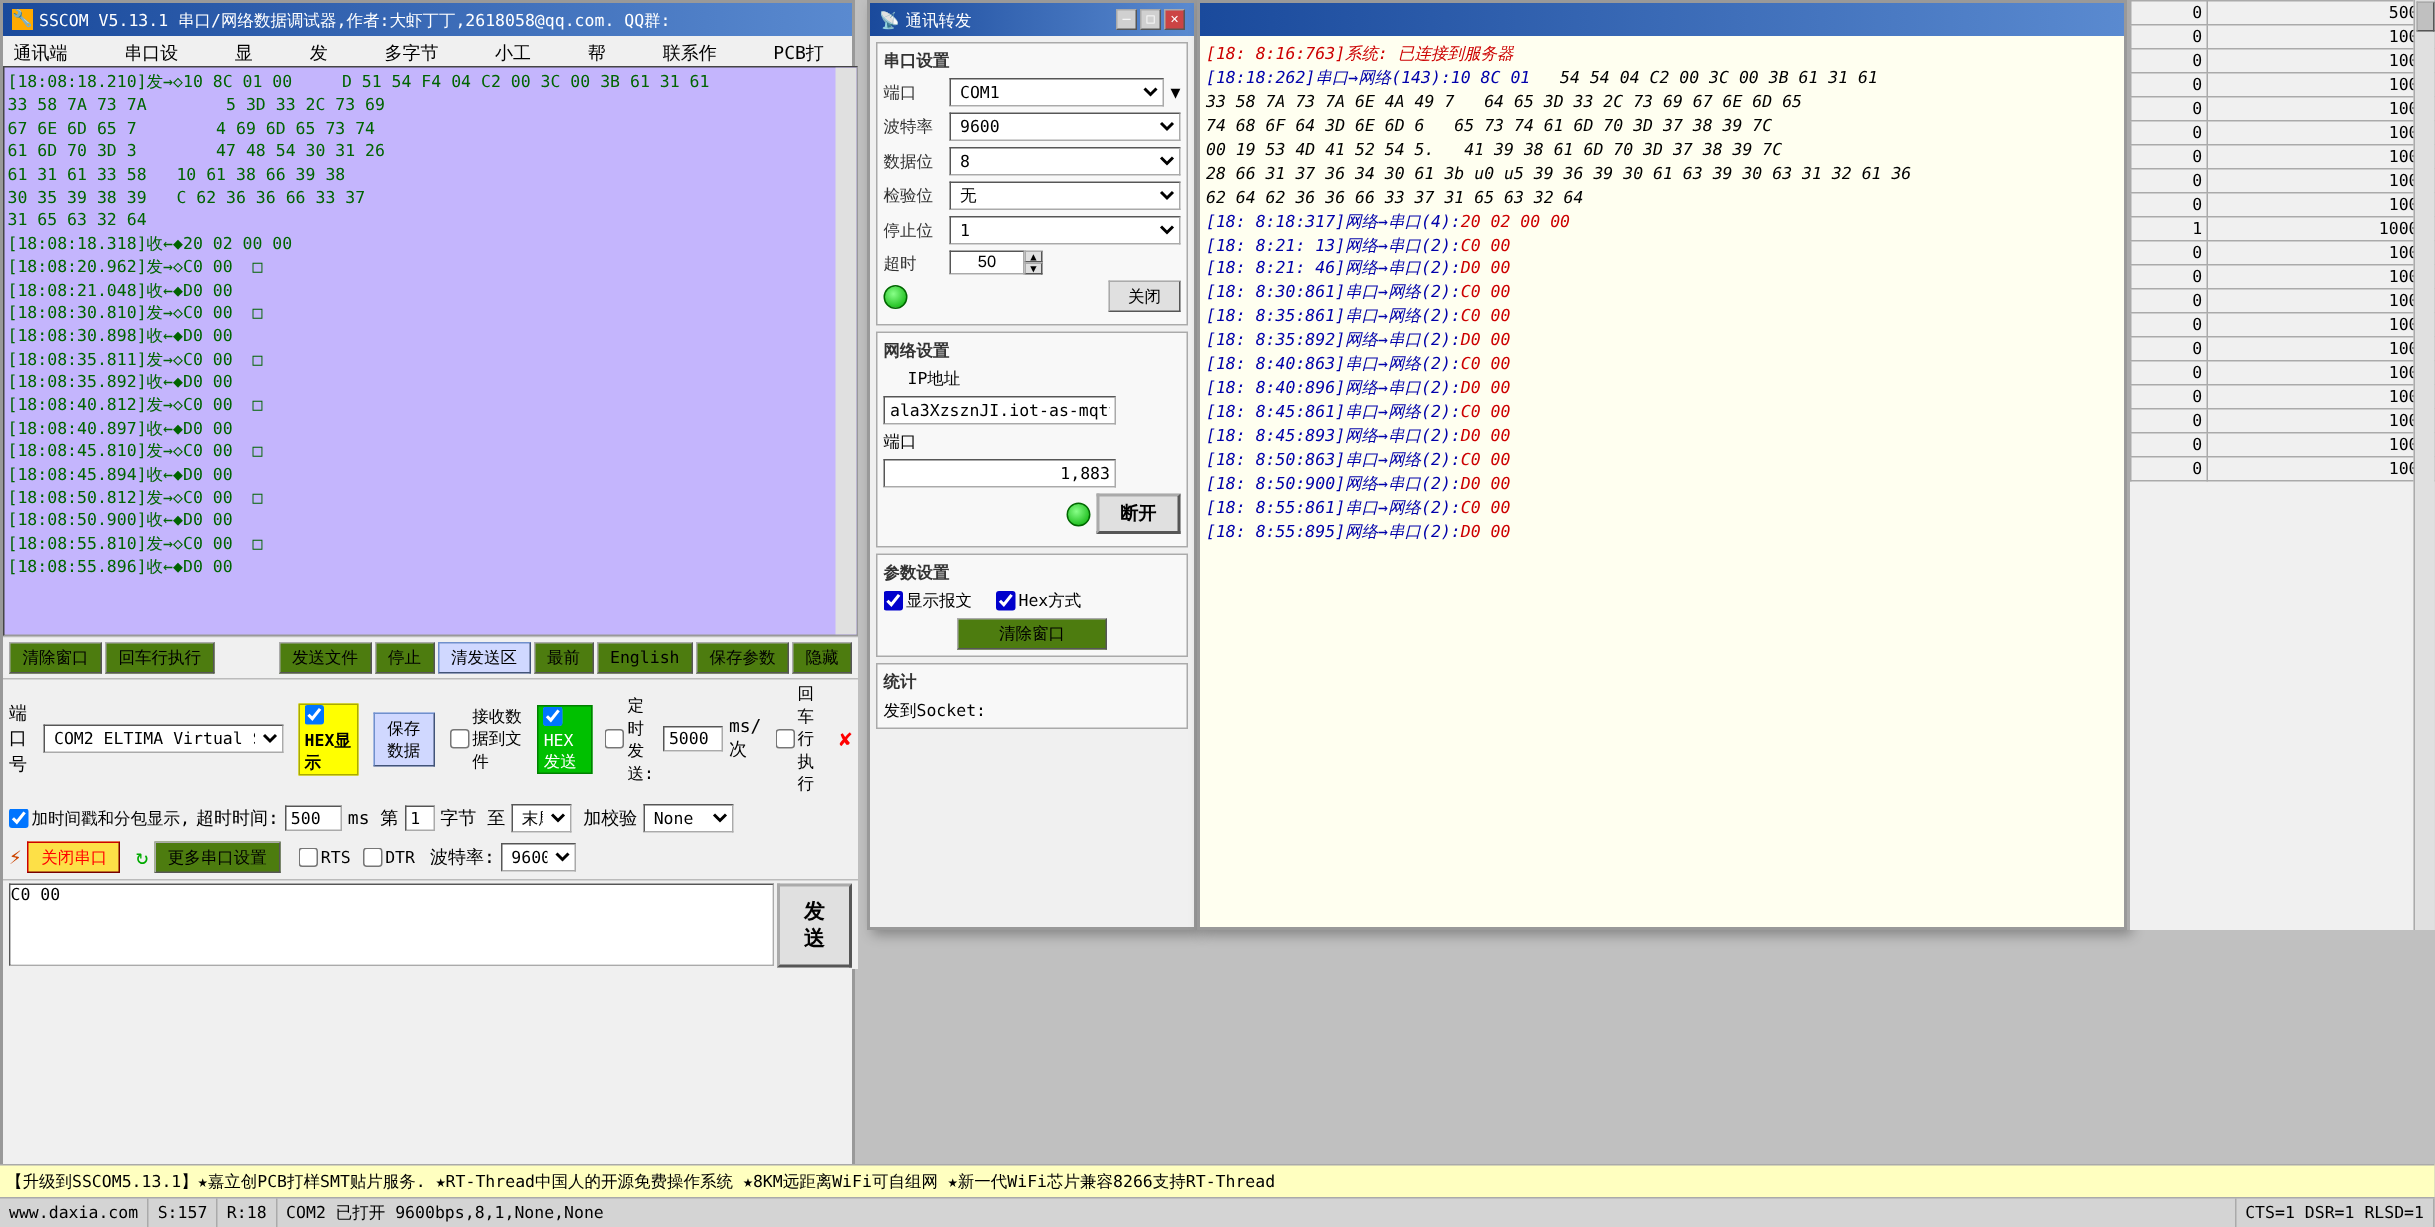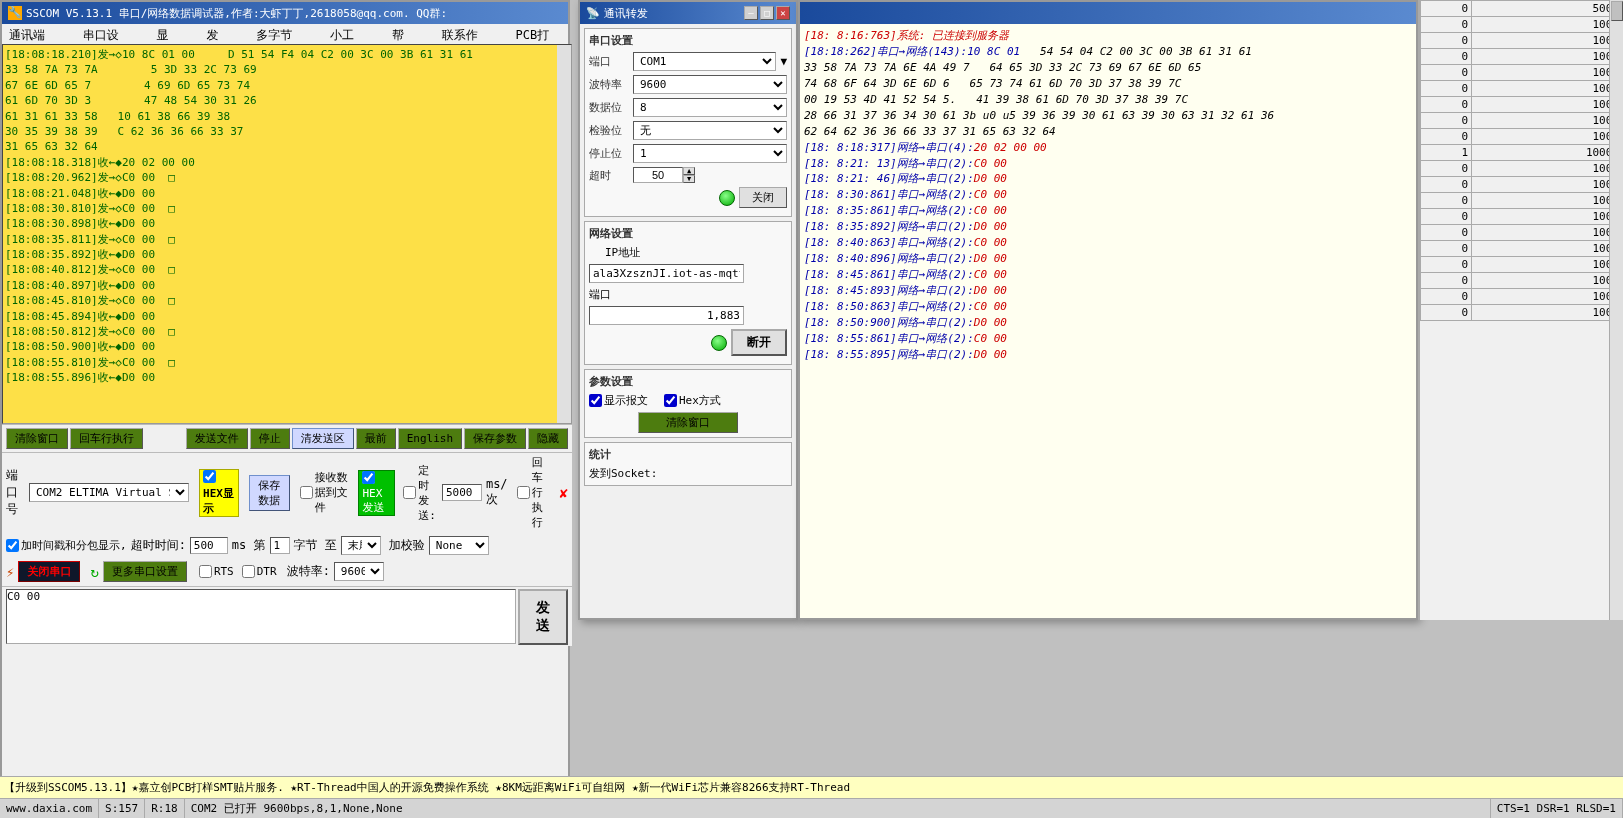--- a/index.html
+++ b/index.html
@@ -343,21 +343,21 @@
       padding: 0 4px;
       overflow: hidden;
     }
 
     .receive-panel {
       position: absolute;
       top: 42px;
       left: 0;
       width: 570px;
       height: 380px;
-      background: #fde047;
+      background: #c4b5fd;
       border: 1px inset #999;
       overflow: hidden;
       padding: 2px;
     }
 
     .scrollbar-right {
       position: absolute;
       right: 0; top: 0;
       width: 14px;
       height: 100%;
@@ -514,21 +514,21 @@
         <option>末尾</option>
       </select>
       <span style="margin-left:4px;">加校验</span>
       <select class="select-field" style="width:60px;">
         <option>None</option>
       </select>
     </div>
 
     <div class="port-row" style="padding:2px 4px; align-items: center;">
       <span class="signal-icon">⚡</span>
-      <button class="btn" style="background:#0f172a; color:red; font-weight:bold; border-color:#cc0000;text-align:center;">关闭串口</button>
+      <button class="btn" style="background:#fde047; color:red; font-weight:normal; border-color:#cc0000;text-align:center;">关闭串口</button>
       <span style="width:2px;"></span>
       <span class="reload-icon">↻</span>
       <button class="btn">更多串口设置</button>
       <span style="width:4px;"></span>
       <span class="checkbox-label">
         <input type="checkbox" style="margin: 0px;">
           <span>RTS</span>
       </span>
       <span class="checkbox-label" style="margin-left:4px;">
         <input type="checkbox" style="margin: 0px;">
@@ -609,21 +609,21 @@
       <span class="form-label">超时</span>
       <div class="spinner-input">
         <input type="text" value="50" style="width: 50px; border: 1px inset rgb(170, 170, 170); text-align: center; font-size: 11px;">
         <div class="spinner-btns">
           <div class="spinner-btn">▲</div>
           <div class="spinner-btn">▼</div>
         </div>
       </div>
     </div>
 
-    <div class="form-row" style="justify-content:flex-end; margin-top:0;">
+    <div class="form-row" style="justify-content:space-between; margin-top:0;">
       <div class="green-dot"></div>
       <button class="close-btn">关闭</button>
     </div>
   </div>
 
   <div class="dialog-section">
     <div class="dialog-section-title">网络设置</div>
 
     <div class="form-row">
       <span style="font-size:11px;margin-left:16px;">IP地址</span>

